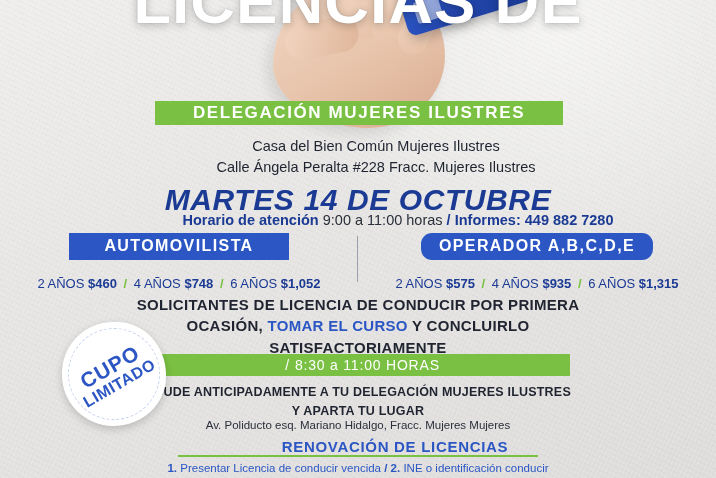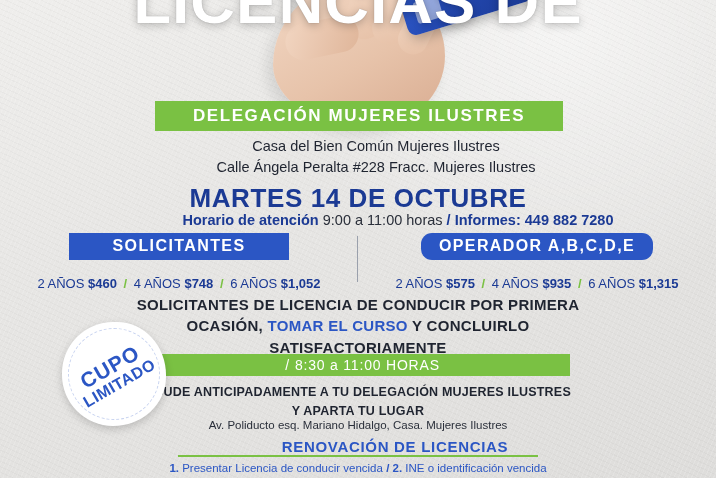--- a/index.html
+++ b/index.html
@@ -102,21 +102,21 @@
   }
   .headline .l1 { display: block; }
   .headline .l2 { display: block; }
 
   
   .delegation-bar {
     position: absolute;
     left: 155px;
     top: 101px;
     width: 408px;
-    height: 30px;
+    height: 24px;
     background: #7ac143;
     display: flex;
     align-items: center;
     justify-content: center;
   }
   .delegation-bar .txt {
     color: #ffffff;
     font-weight: 700;
     font-size: 17px;
     letter-spacing: 1.6px;
@@ -133,22 +133,23 @@
     margin-left: 18px;
   }
 
   .date {
     position: absolute;
     left: 0; top: 183px;
     width: 716px;
     text-align: center;
     color: #1b3a94;
     font-weight: 700;
-    font-size: 26px;
+    font-size: 30px;
     letter-spacing: 0.6px;
+    font-style: italic;
   }
 
   .hours-line {
     position: absolute;
     left: 0; top: 212px;
     width: 716px;
     text-align: center;
     font-size: 14.5px;
     color: #1b3a94;
     margin-left: 40px;
@@ -348,21 +349,21 @@
   <div class="hours-line">
     <span class="bold">Horario de atención</span>
     <span class="light">9:00 a 11:00 horas</span>
     <span class="bold">/</span>
     <span class="bold">Informes:</span>
     <span class="bold">449 882 7280</span>
   </div>
 
   <div class="cols">
     <div class="col left">
-      <div class="cat-bar">SOLICITANTES</div>
+      <div class="cat-bar">AUTOMOVILISTA</div>
       <div class="prices">
         <span>2 AÑOS</span>
         <span class="amt">$460</span>
         <span class="sep">/</span>
         <span>4 AÑOS</span>
         <span class="amt">$748</span>
         <span class="sep">/</span>
         <span>6 AÑOS</span>
         <span class="amt">$1,052</span>
       </div>
@@ -394,31 +395,31 @@
   <div class="curso-bar">
     <span class="slash">/</span>
     <span>8:30 a 11:00 HORAS</span>
   </div>
 
   <div class="acude">
     <div>ACUDE ANTICIPADAMENTE A TU DELEGACIÓN MUJERES ILUSTRES</div>
     <div>Y APARTA TU LUGAR</div>
   </div>
 
-  <div class="av">Av. Poliducto esq. Mariano Hidalgo, Casa. Mujeres Ilustres</div>
+  <div class="av">Av. Poliducto esq. Mariano Hidalgo, Fracc. Mujeres Mujeres</div>
 
   <div class="renov">RENOVACIÓN DE LICENCIAS</div>
   <div class="renov-line"></div>
 
   <div class="requisitos">
     <span class="num">1.</span>
     <span>Presentar Licencia de conducir vencida</span>
     <span class="num">/</span>
     <span class="num">2.</span>
-    <span>INE o identificación vencida</span>
+    <span>INE o identificación conducir</span>
   </div>
 
   <div class="cupo">
     <div class="disc"></div>
     <div class="txt">
       <span class="t1">CUPO</span>
       <span class="t2">LIMITADO</span>
     </div>
   </div>
 

